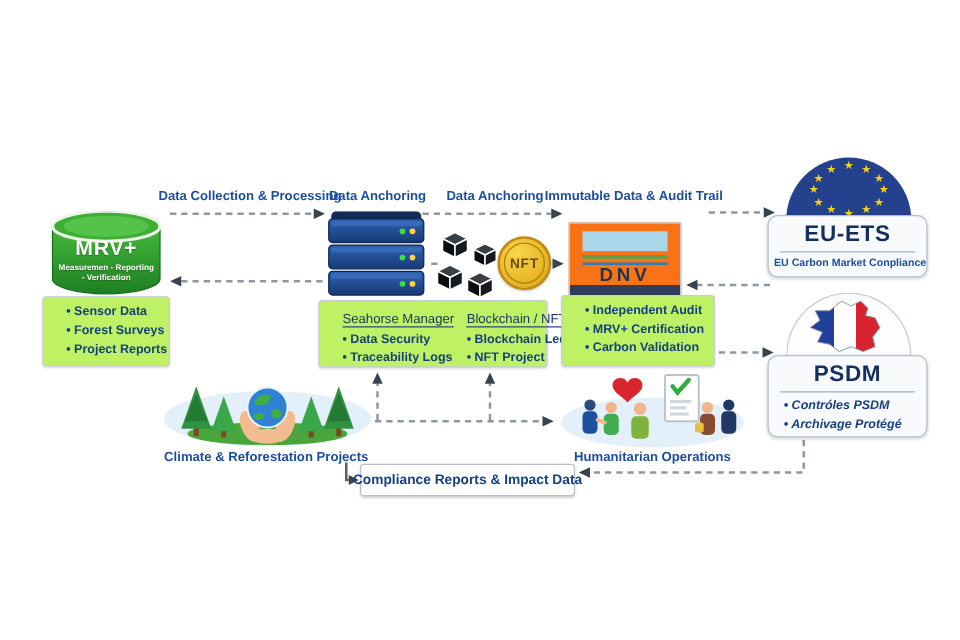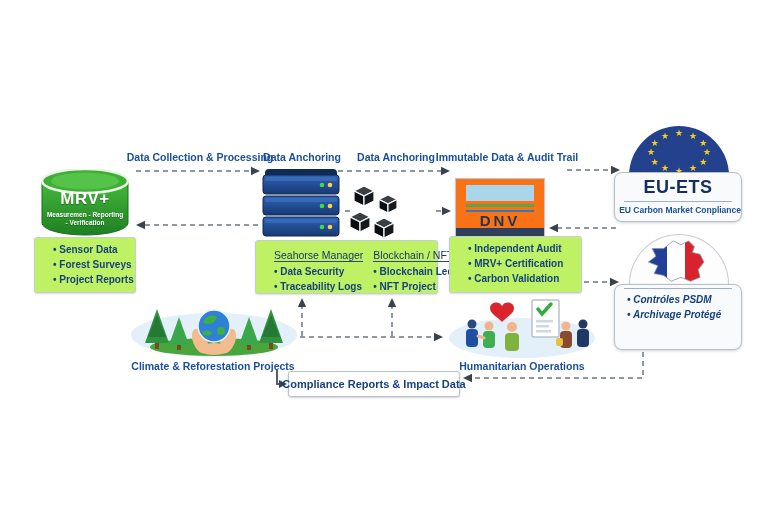--- a/index.html
+++ b/index.html
@@ -174,20 +174,23 @@
           </g>
         <g>
             <polygon points="38,38 48,43 38,48 28,43" fill="#3a3f44"></polygon>
             <polygon points="28,43 38,48 38,58 28,53" fill="#0b0e11"></polygon>
             <polygon points="48,43 38,48 38,58 48,53" fill="#16191d"></polygon>
           </g>
       </g>
     </svg>
   </div>
 
+  <div class="nft" style="left:398px;top:189px">
+    <div class="nft-inner">NFT</div>
+  </div>
 
   <div class="dnv-box" style="left:455px;top:178px;width:90px;height:61px">
     <div class="dnv-sky"></div>
     <div class="dnv-stripe-g"></div>
     <div style="height:1.5px"></div>
     <div class="dnv-stripe-b"></div>
     <div class="dnv-word">DNV</div>
     <div class="dnv-bar"></div>
   </div>
 
@@ -201,21 +204,21 @@
     </div>
     <div>
       <span class="col-head">Blockchain / NFT</span>
       <ul>
         <li>Blockchain Ledger</li>
         <li>NFT Project</li>
       </ul>
     </div>
   </div>
 
-  <div class="info-box" style="left:449px;top:236px;width:133px;height:57px">
+  <div class="info-box" style="left:449px;top:236px;width:123px;height:57px">
     <ul>
       <li>Independent Audit</li>
       <li>MRV+ Certification</li>
       <li>Carbon Validation</li>
     </ul>
   </div>
 
   <div class="badge" style="left:612px;top:126px;width:134px;height:98px">
     <div class="dome-eu">
         <span class="eu-star" style="left: 50px; top: 7px;">★</span>
@@ -248,20 +251,21 @@
             <stop offset=".34" stop-color="#ffffff"></stop>
               <stop offset=".66" stop-color="#ffffff"></stop>
             <stop offset=".66" stop-color="#d7232e"></stop>
               <stop offset="1" stop-color="#d7232e"></stop>
           </linearGradient>
         </defs>
         <path d="M30,2 L38,6 L46,2 L52,8 L50,14 L58,16 L62,24 L56,32 L58,40 L48,44 L38,40 L28,44 L20,38 L10,36 L14,28 L4,24 L12,18 L8,10 L20,10 Z" fill="url(#fr)" stroke="#8a93a0" stroke-width=".8"></path>
       </svg>
     </div>
     <div class="badge-card" style="top:50px;height:66px">
+      <div class="badge-title">PSDM</div>
       <div class="badge-div"></div>
       <ul>
         <li>Contróles PSDM</li>
         <li>Archivage Protégé</li>
       </ul>
     </div>
   </div>
 
   <div class="abs" style="left:128px;top:297px">
     <svg width="172" height="62" viewBox="0 0 172 62">

